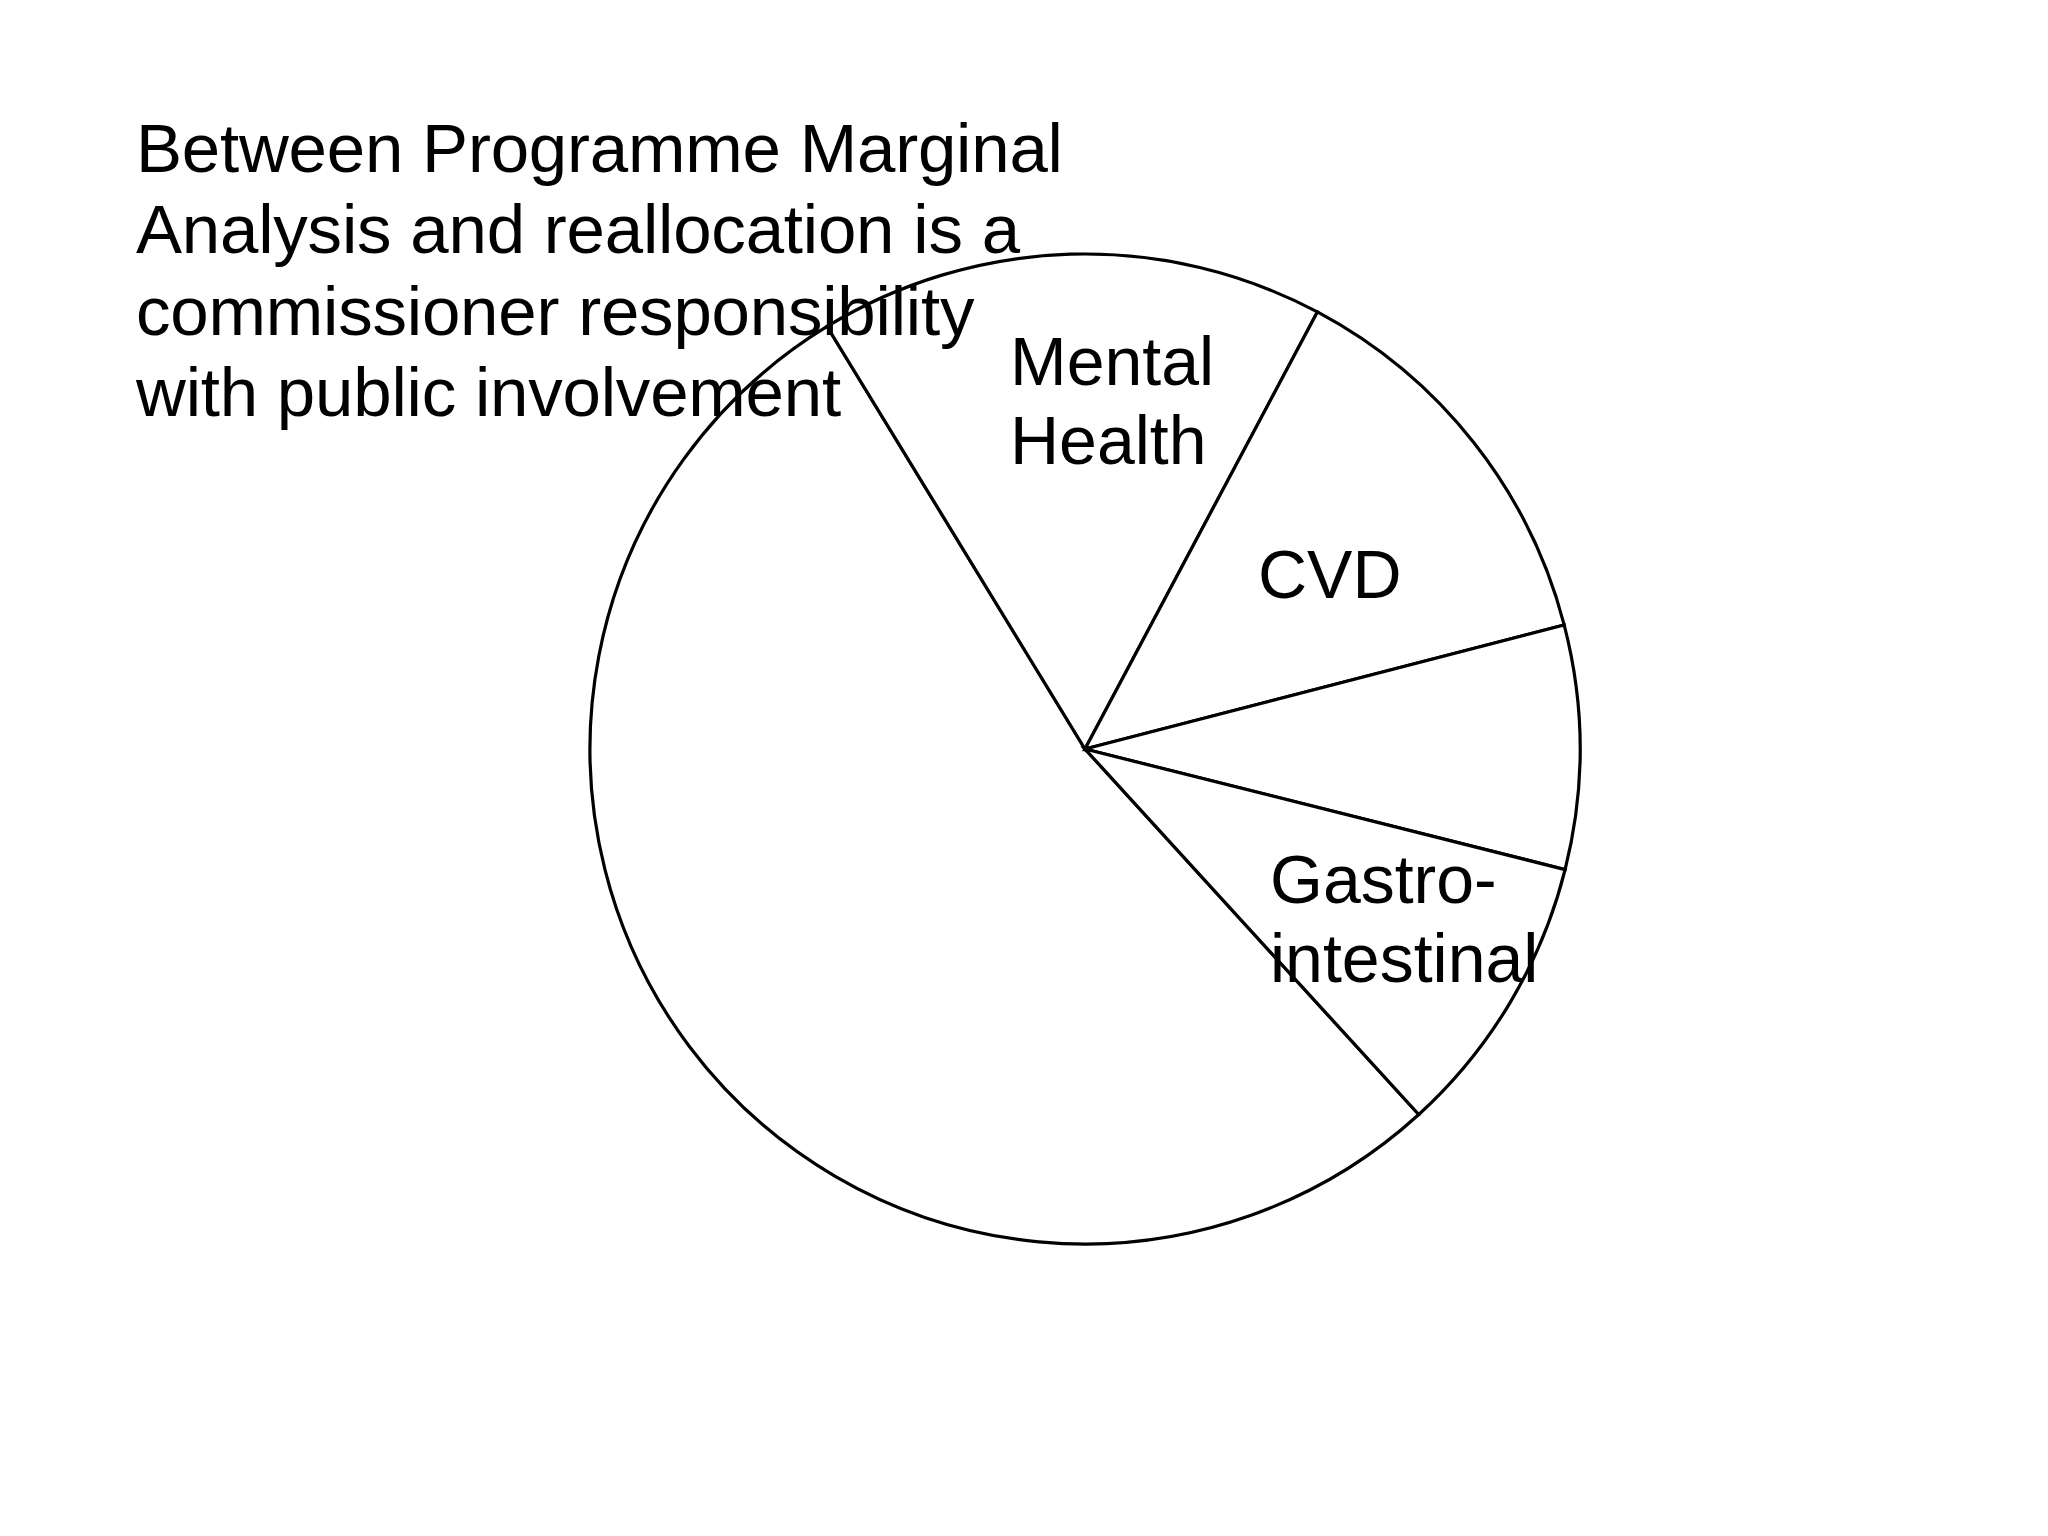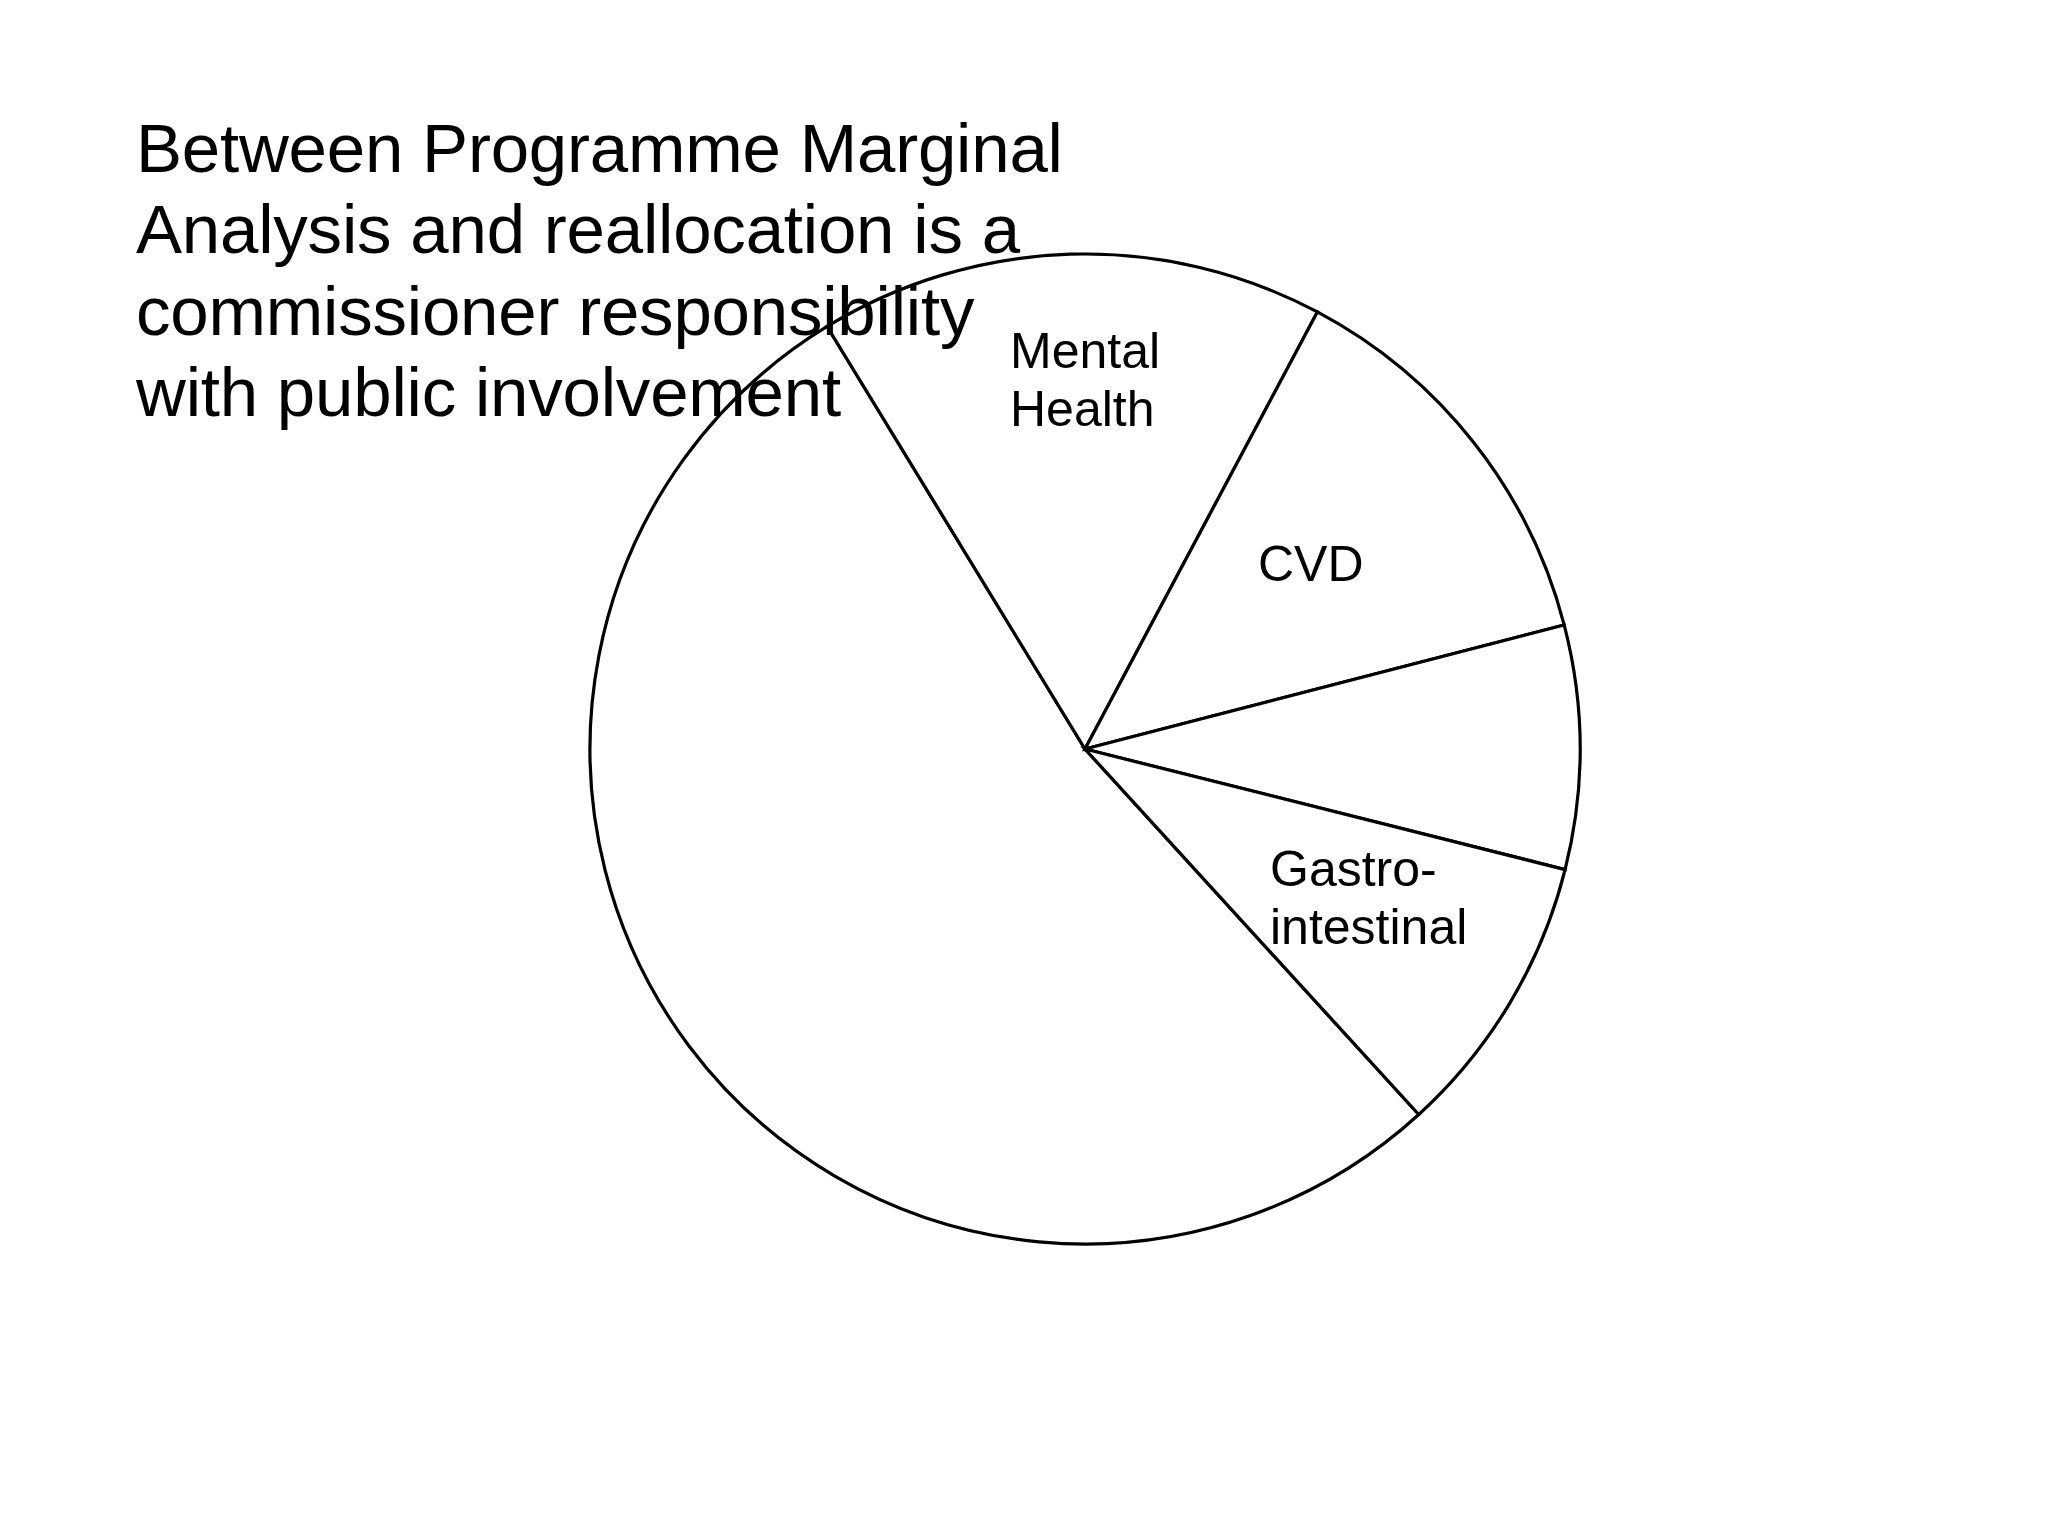--- a/index.html
+++ b/index.html
@@ -49,21 +49,21 @@
   }
   .pie-slice {
     fill: #ffffff;
     stroke: #000000;
     stroke-width: 3.2;
     stroke-linejoin: miter;
   }
   
   .pie-label {
     position: absolute;
-    font-size: 50px;
+    font-size: 68px;
     line-height: 1.16;
     color: #000000;
     z-index: 6;
     white-space: pre-line;
     pointer-events: none;
   }
   #label-mental-health { left: 1010px; top: 322px; }
   #label-cvd          { left: 1258px; top: 535px; }
   #label-respiratory  { left: 1222px; top: 745px; }
   #label-gastro       { left: 1270px; top: 840px; }

